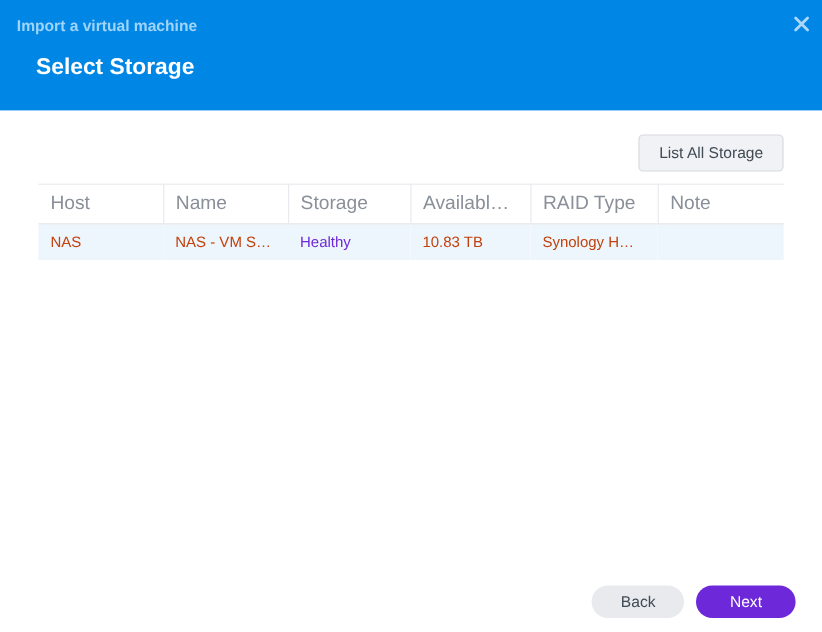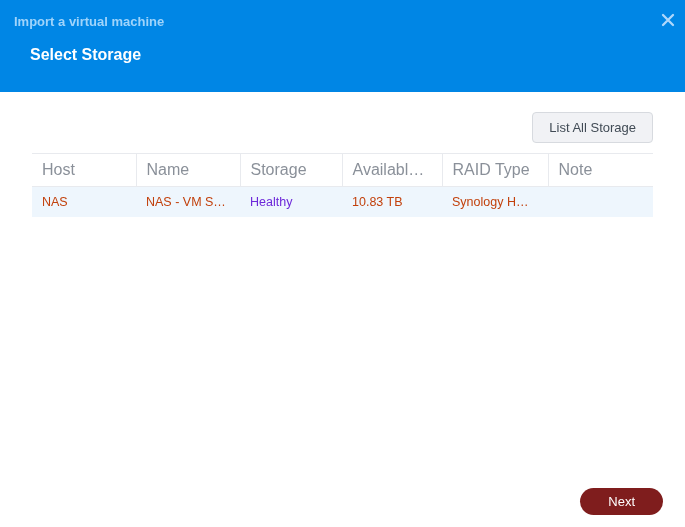--- a/index.html
+++ b/index.html
@@ -35,21 +35,21 @@
     }
     .close-icon {
       color: #aed7fb;
       font-size: 18px;
       cursor: pointer;
       line-height: 1;
       padding: 2px 4px;
     }
     .page-heading {
       color: #fff;
-      font-size: 16px;
+      font-size: 19px;
       font-weight: 700;
       padding: 14px 0 0 30px;
     }
     .content {
       padding: 20px 32px 10px 32px;
     }
     .toolbar {
       display: flex;
       justify-content: flex-end;
       margin-bottom: 10px;
@@ -120,21 +120,21 @@
       font-size: 13px;
       cursor: pointer;
       border: none;
       min-width: 58px;
     }
     .btn-back {
       background: #e8eaee;
       color: #414b55;
     }
     .btn-next {
-      background: #7f1d1d;
+      background: #6d28d9;
       color: #fff;
       padding: 6px 28px;
     }
   </style>
 </head>
 <body>
 
 <div class="header">
   <div class="header-top">
     <div class="dialog-title">Import a virtual machine</div>
@@ -178,14 +178,15 @@
         <td class="status-healthy">Healthy</td>
         <td>10.83 TB</td>
         <td>Synology H…</td>
         <td></td>
       </tr>
     </tbody>
   </table>
 </div>
 
 <div class="footer">
+  <button class="btn btn-back">Back</button>
   <button class="btn btn-next">Next</button>
 </div>
 
 </body></html>

